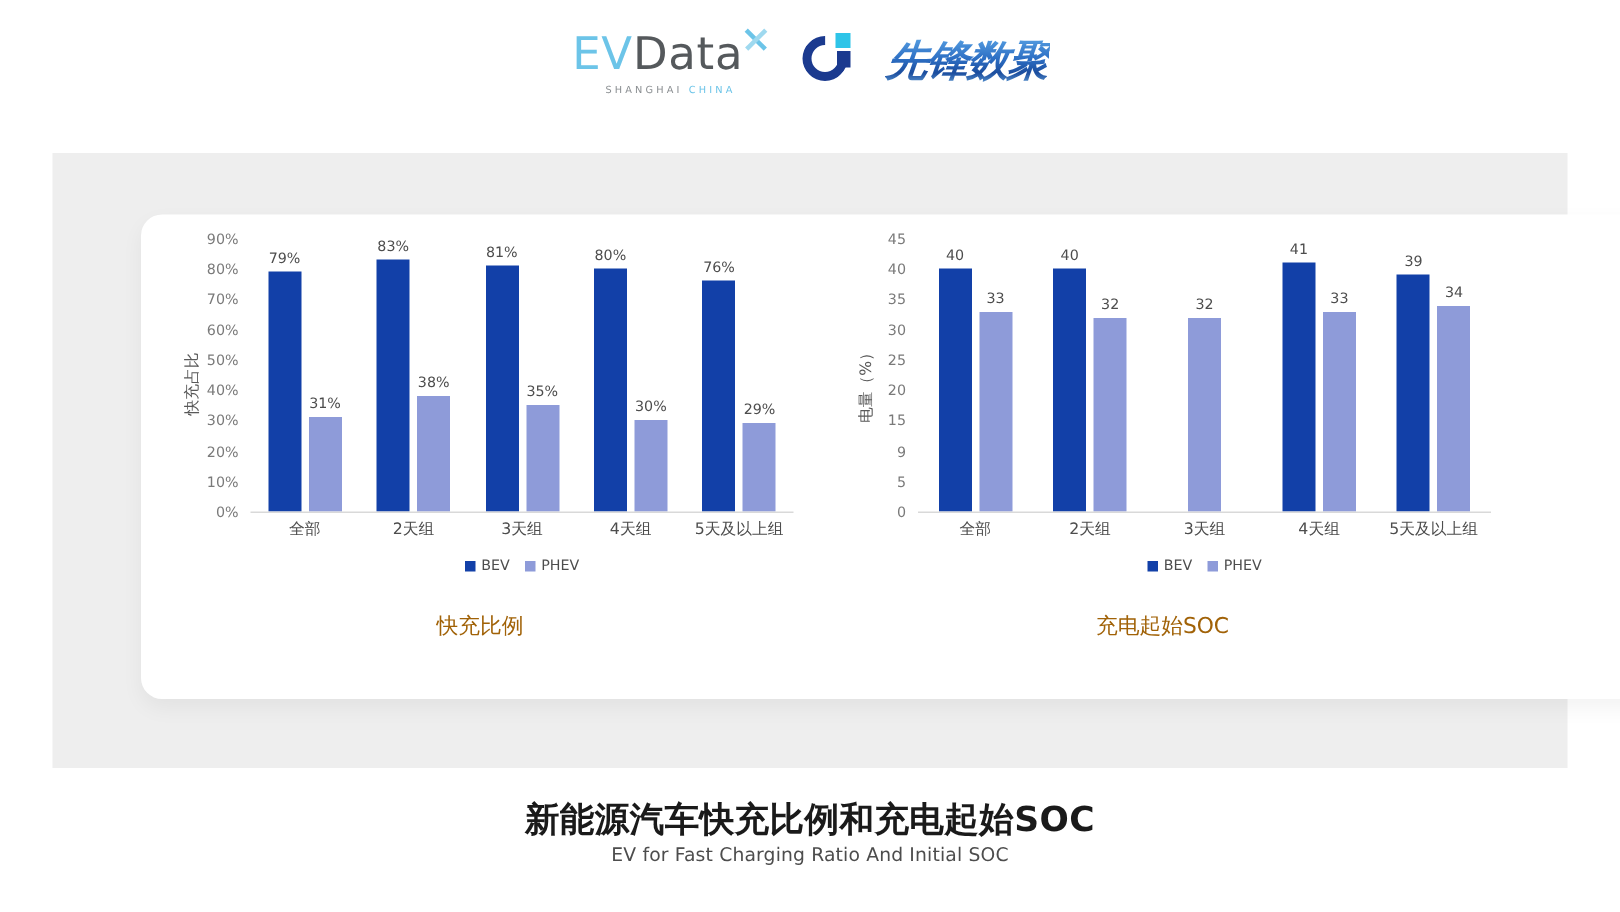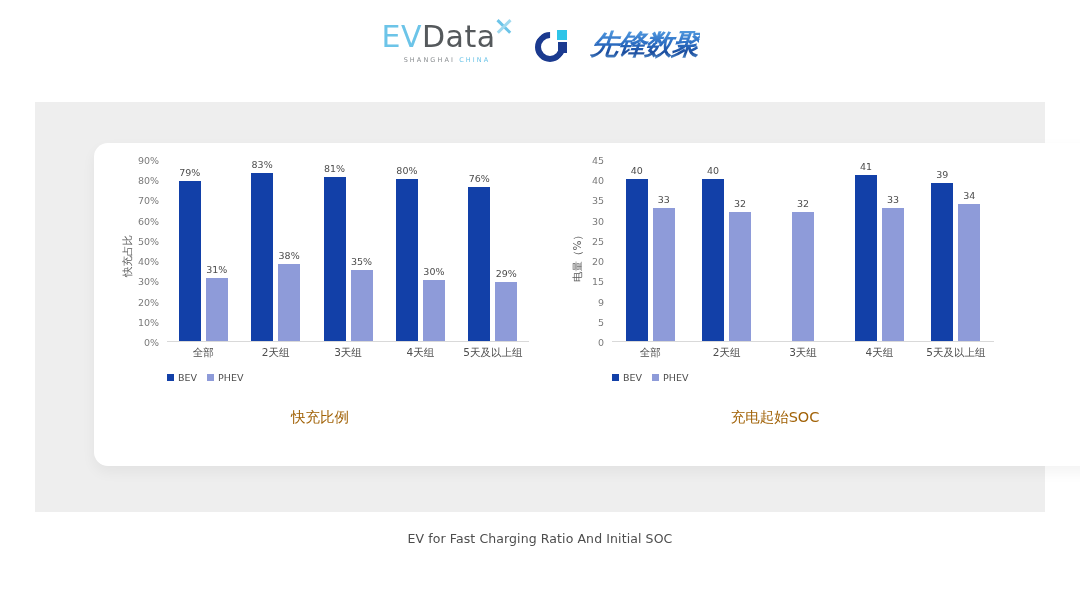--- a/index.html
+++ b/index.html
@@ -7,21 +7,21 @@
     width: 1080px; height: 608px;
     background: #ffffff;
     font-family: "Liberation Sans", "DejaVu Sans", sans-serif;
     overflow: hidden;
   }
   .page { position: relative; width: 1080px; height: 608px; background:#fff; }
 
   
   .logo-bar {
     position: absolute; left: 0; top: 22px; width: 1080px;
-    display: flex; align-items: flex-end; justify-content: center; gap: 22px;
+    display: flex; align-items: flex-start; justify-content: center; gap: 22px;
   }
   .logo { display: flex; align-items: center; }
 
   
   .evdata { position: relative; display: flex; flex-direction: column; }
   .evdata-row { display: flex; align-items: flex-start; }
   .evdata-word {
     font-size: 30px; letter-spacing: .5px; line-height: 1;
     font-family: "DejaVu Sans", sans-serif; font-weight: 400;
   }
@@ -139,21 +139,21 @@
     position:absolute; left:62px; right:6px; top:186px;
     display:flex; justify-content: space-around;
   }
   .xlabel {
     flex:1 1 0; text-align:center; font-size:10.5px; color:#4d4d4d;
     font-family:"DejaVu Sans","Liberation Sans",sans-serif;
   }
 
   .legend {
     position:absolute; left:62px; right:6px; top:212px;
-    display:flex; gap:10px; align-items:center;
+    display:flex; justify-content:center; gap:10px; align-items:center;
   }
   .legend-item { display:flex; align-items:center; gap:4px; }
   .legend-swatch { width:7px; height:7px; display:inline-block; }
   .legend-swatch.bev { background:#1240a8; }
   .legend-swatch.phev { background:#8e9bd9; }
   .legend-txt {
     font-size:9.5px; color:#4d4d4d;
     font-family:"DejaVu Sans","Liberation Sans",sans-serif;
   }
 
@@ -384,16 +384,17 @@
         </div>
         <div class="legend-item">
           <span class="legend-swatch phev" style="background: rgb(142, 155, 217);"></span>
           <span class="legend-txt">PHEV</span>
         </div>
       </div>
     <div class="chart-title">充电起始SOC</div>
   </div>
 
   <div class="footer">
+    <div class="footer-cn">新能源汽车快充比例和充电起始SOC</div>
     <div class="footer-en">EV for Fast Charging Ratio And Initial SOC</div>
   </div>
 
 </div>
 
 </body></html>

